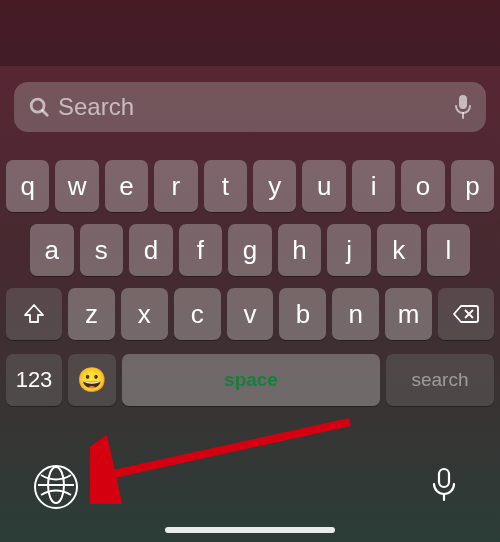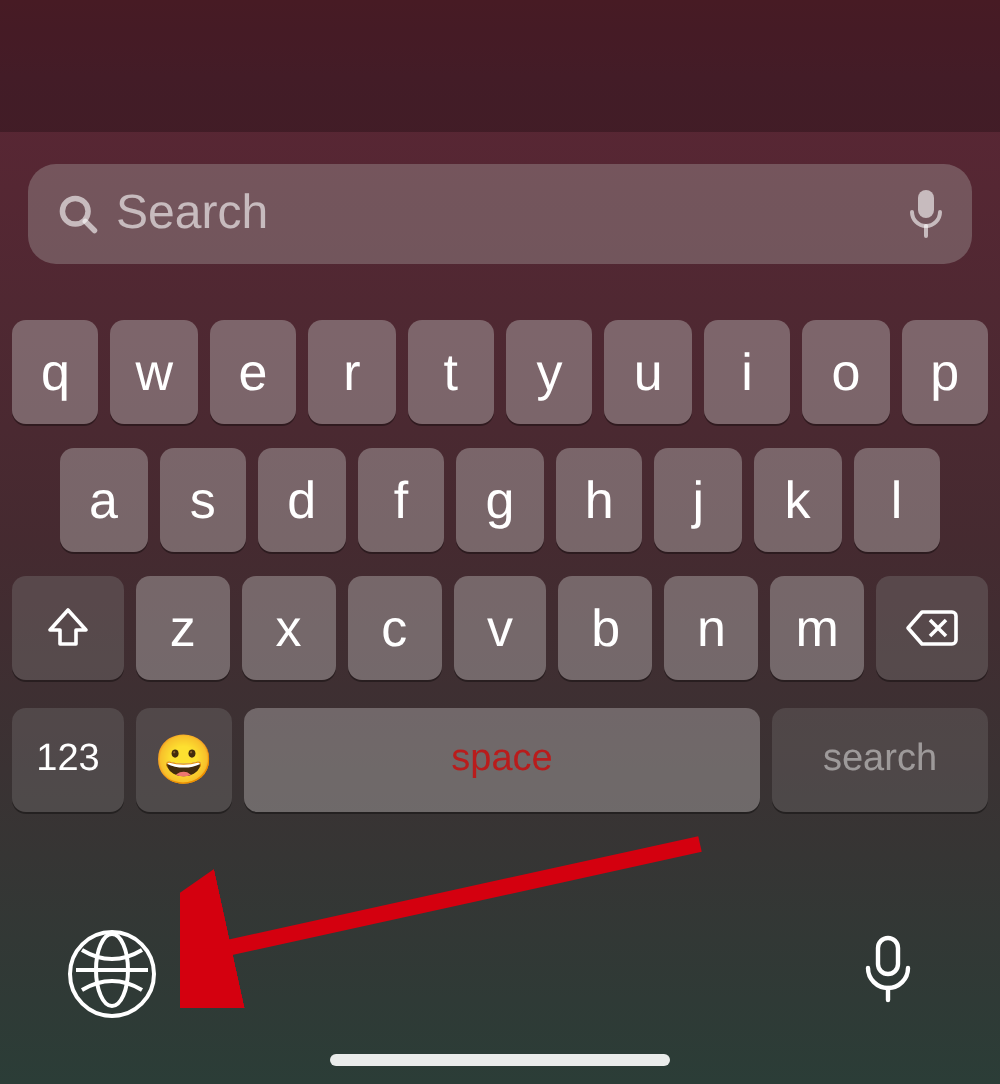--- a/index.html
+++ b/index.html
@@ -71,34 +71,34 @@
     background: rgba(130,125,125,0.35);
     flex: 0 0 56px;
   }
   .key.special svg { display:block; }
 
   
   .krow.row4 { margin-top: 14px; }
   .key.num {
     background: rgba(120,118,118,0.35);
     flex: 0 0 56px;
-    font-size: 19px;
+    font-size: 22px;
     color: #fff;
   }
   .key.emoji {
     background: rgba(120,118,118,0.35);
     flex: 0 0 48px;
     font-size: 24px;
   }
   .key.space {
     background: rgba(185,180,180,0.42);
     flex: 1 1 auto;
     font-size: 19px;
-    color: #b91c1c;
-    font-weight: 400;
+    color: #15803d;
+    font-weight: 700;
     text-align: right;
   }
   .key.search {
     background: rgba(120,118,118,0.32);
     flex: 0 0 108px;
     font-size: 19px;
     color: rgba(255,255,255,0.45);
     font-weight: 400;
   }
 

